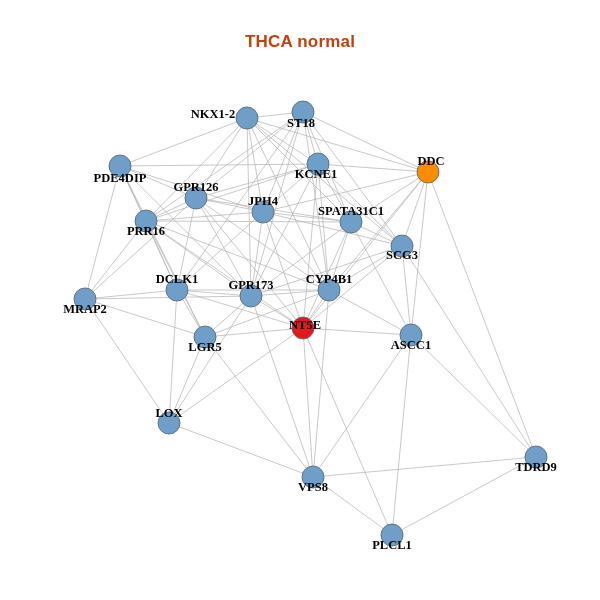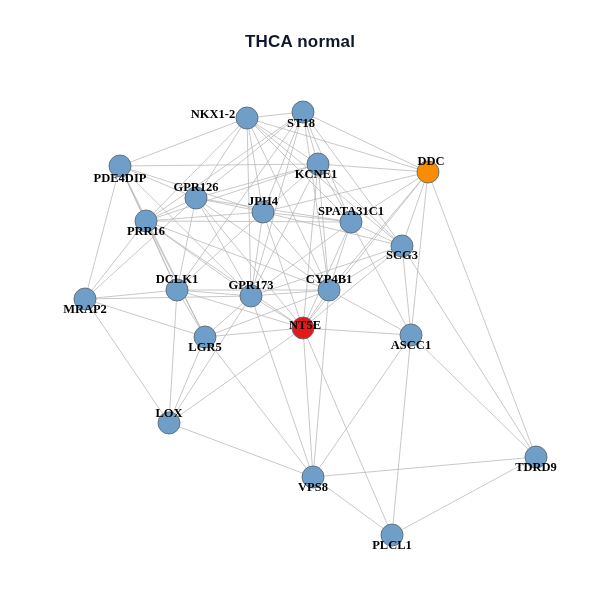--- a/index.html
+++ b/index.html
@@ -45,21 +45,21 @@
     font-weight: bold;
     font-size: 12.5px;
     text-anchor: middle;
     dominant-baseline: central;
   }
 </style>
 </head>
 <body>
 
 <div class="page">
-  <div class="chart-title" style="color: #0f172a;">THCA normal</div>
+  <div class="chart-title" style="color: #c2410c;">THCA normal</div>
   <svg class="graph" width="600" height="600" viewBox="0 0 600 600" xmlns="http://www.w3.org/2000/svg">
       <line x1="247" y1="118" x2="303" y2="112" class="edge-line" stroke="#b3b3b3"></line>
       <line x1="247" y1="118" x2="318" y2="164" class="edge-line" stroke="#b3b3b3"></line>
       <line x1="247" y1="118" x2="263" y2="212" class="edge-line" stroke="#b3b3b3"></line>
       <line x1="247" y1="118" x2="196" y2="198" class="edge-line" stroke="#b3b3b3"></line>
       <line x1="247" y1="118" x2="120" y2="166" class="edge-line" stroke="#b3b3b3"></line>
       <line x1="247" y1="118" x2="146" y2="221" class="edge-line" stroke="#b3b3b3"></line>
       <line x1="247" y1="118" x2="351" y2="222" class="edge-line" stroke="#b3b3b3"></line>
       <line x1="247" y1="118" x2="329" y2="290" class="edge-line" stroke="#b3b3b3"></line>
       <line x1="247" y1="118" x2="251" y2="296" class="edge-line" stroke="#b3b3b3"></line>

